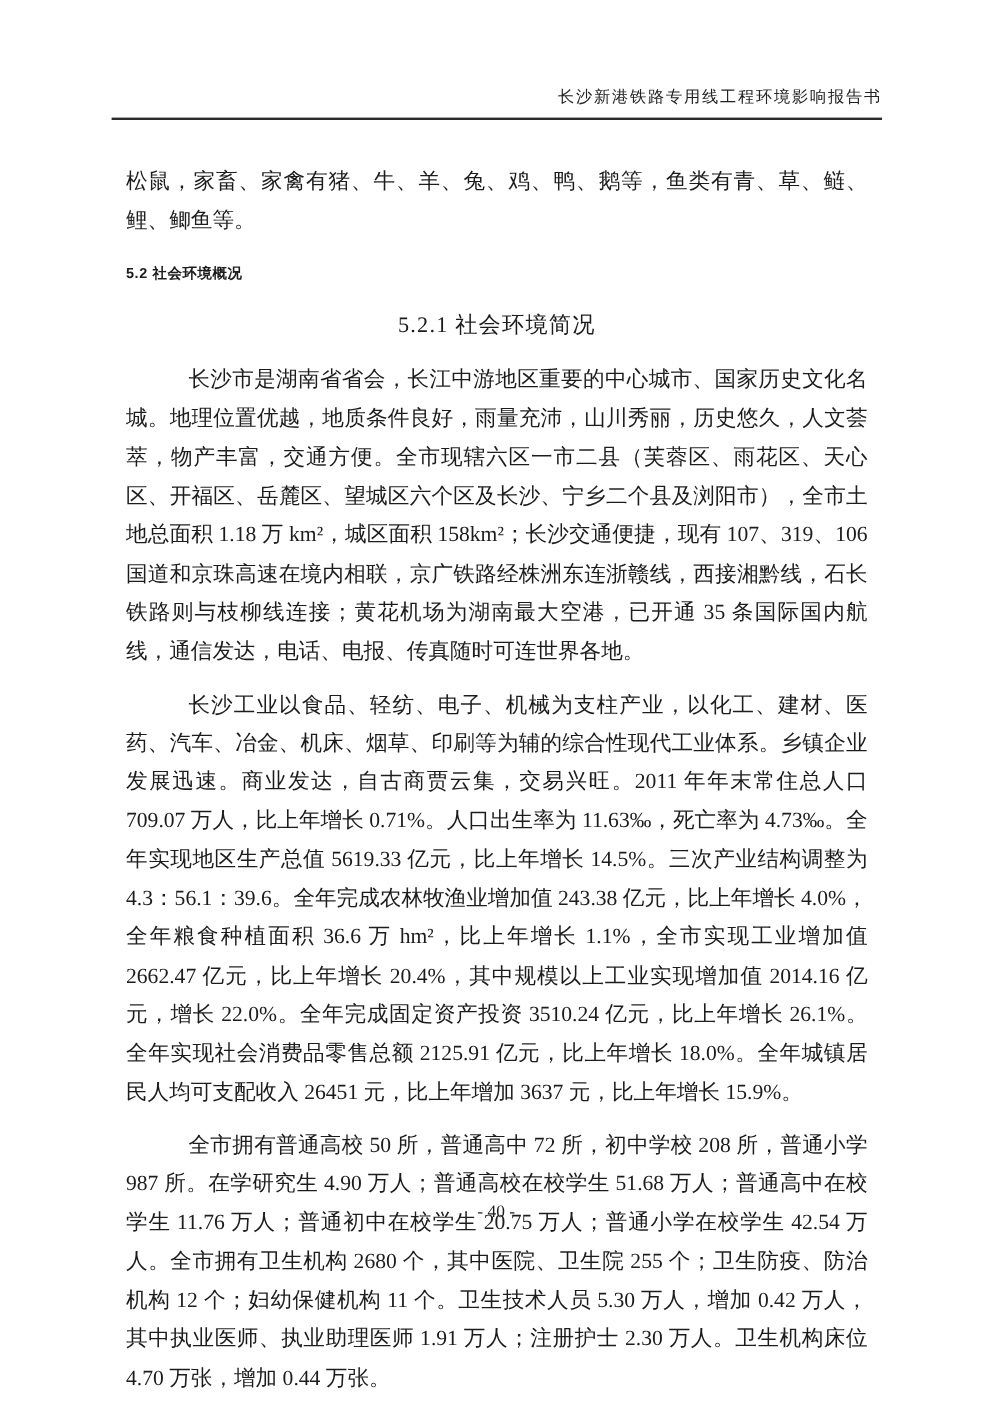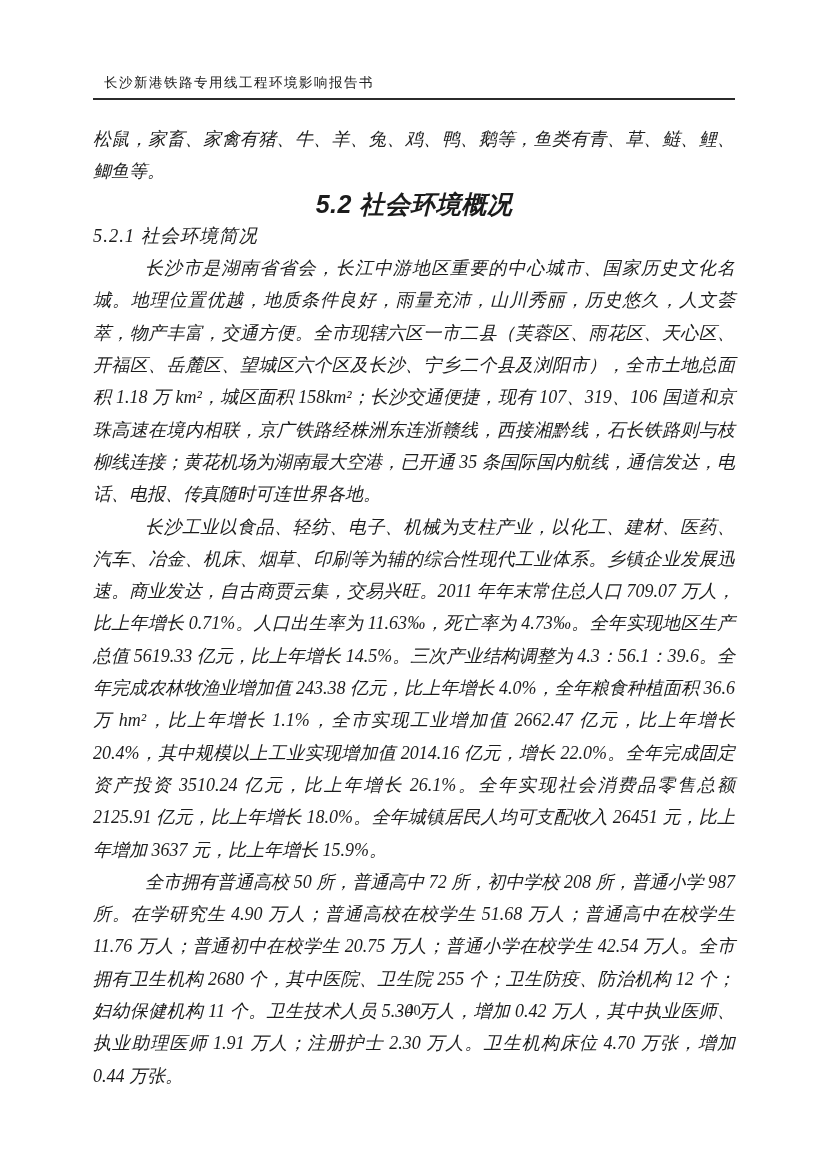--- a/index.html
+++ b/index.html
@@ -12,27 +12,28 @@
     width: 827px;
     height: 1169px;
     background: #ffffff;
     overflow: hidden;
     font-family: "Liberation Serif", "DejaVu Serif", serif;
     color: #1c1c1c;
   }
   .page-header {
     position: absolute;
     top: 74px;
-    left: 104px;
+    left: 93px;
     right: 92px;
-    text-align: left;
+    text-align: right;
     font-size: 13.5px;
     letter-spacing: 1.5px;
     color: #222222;
     line-height: 18px;
+    font-family: Liberation Mono, monospace;
   }
   .header-rule {
     position: absolute;
     top: 98px;
     left: 93px;
     right: 92px;
     height: 0;
     border-top: 2px solid #2b2b2b;
   }
   .content {
@@ -40,43 +41,42 @@
     top: 123px;
     left: 93px;
     width: 642px;
     font-size: 18px;
     line-height: 32.3px;
     text-align: justify;
     text-justify: inter-character;
     color: #1c1c1c;
   }
   .content p {
-    margin: 0;
+    margin: 12px;
     padding: 0;
-    font-style: italic;
   }
   .para-indent {
     text-indent: 52px;
   }
   .para-noindent {
     text-indent: 0;
   }
   .heading-2 {
     padding-left: 22px;
     font-family: "Liberation Sans", "DejaVu Sans", sans-serif;
     font-weight: bold;
-    font-size: 25px;
-    text-align: center;
+    font-size: 12px;
+    text-align: left;
     letter-spacing: 0.5px;
   }
   .heading-3 {
     padding-left: 33px;
     font-size: 18.5px;
     font-weight: normal;
-    text-align: left;
+    text-align: center;
     letter-spacing: 1px;
   }
   .page-footer {
     position: absolute;
     top: 1000px;
     left: 0;
     width: 827px;
     text-align: center;
     font-size: 14.5px;
     color: #1c1c1c;

